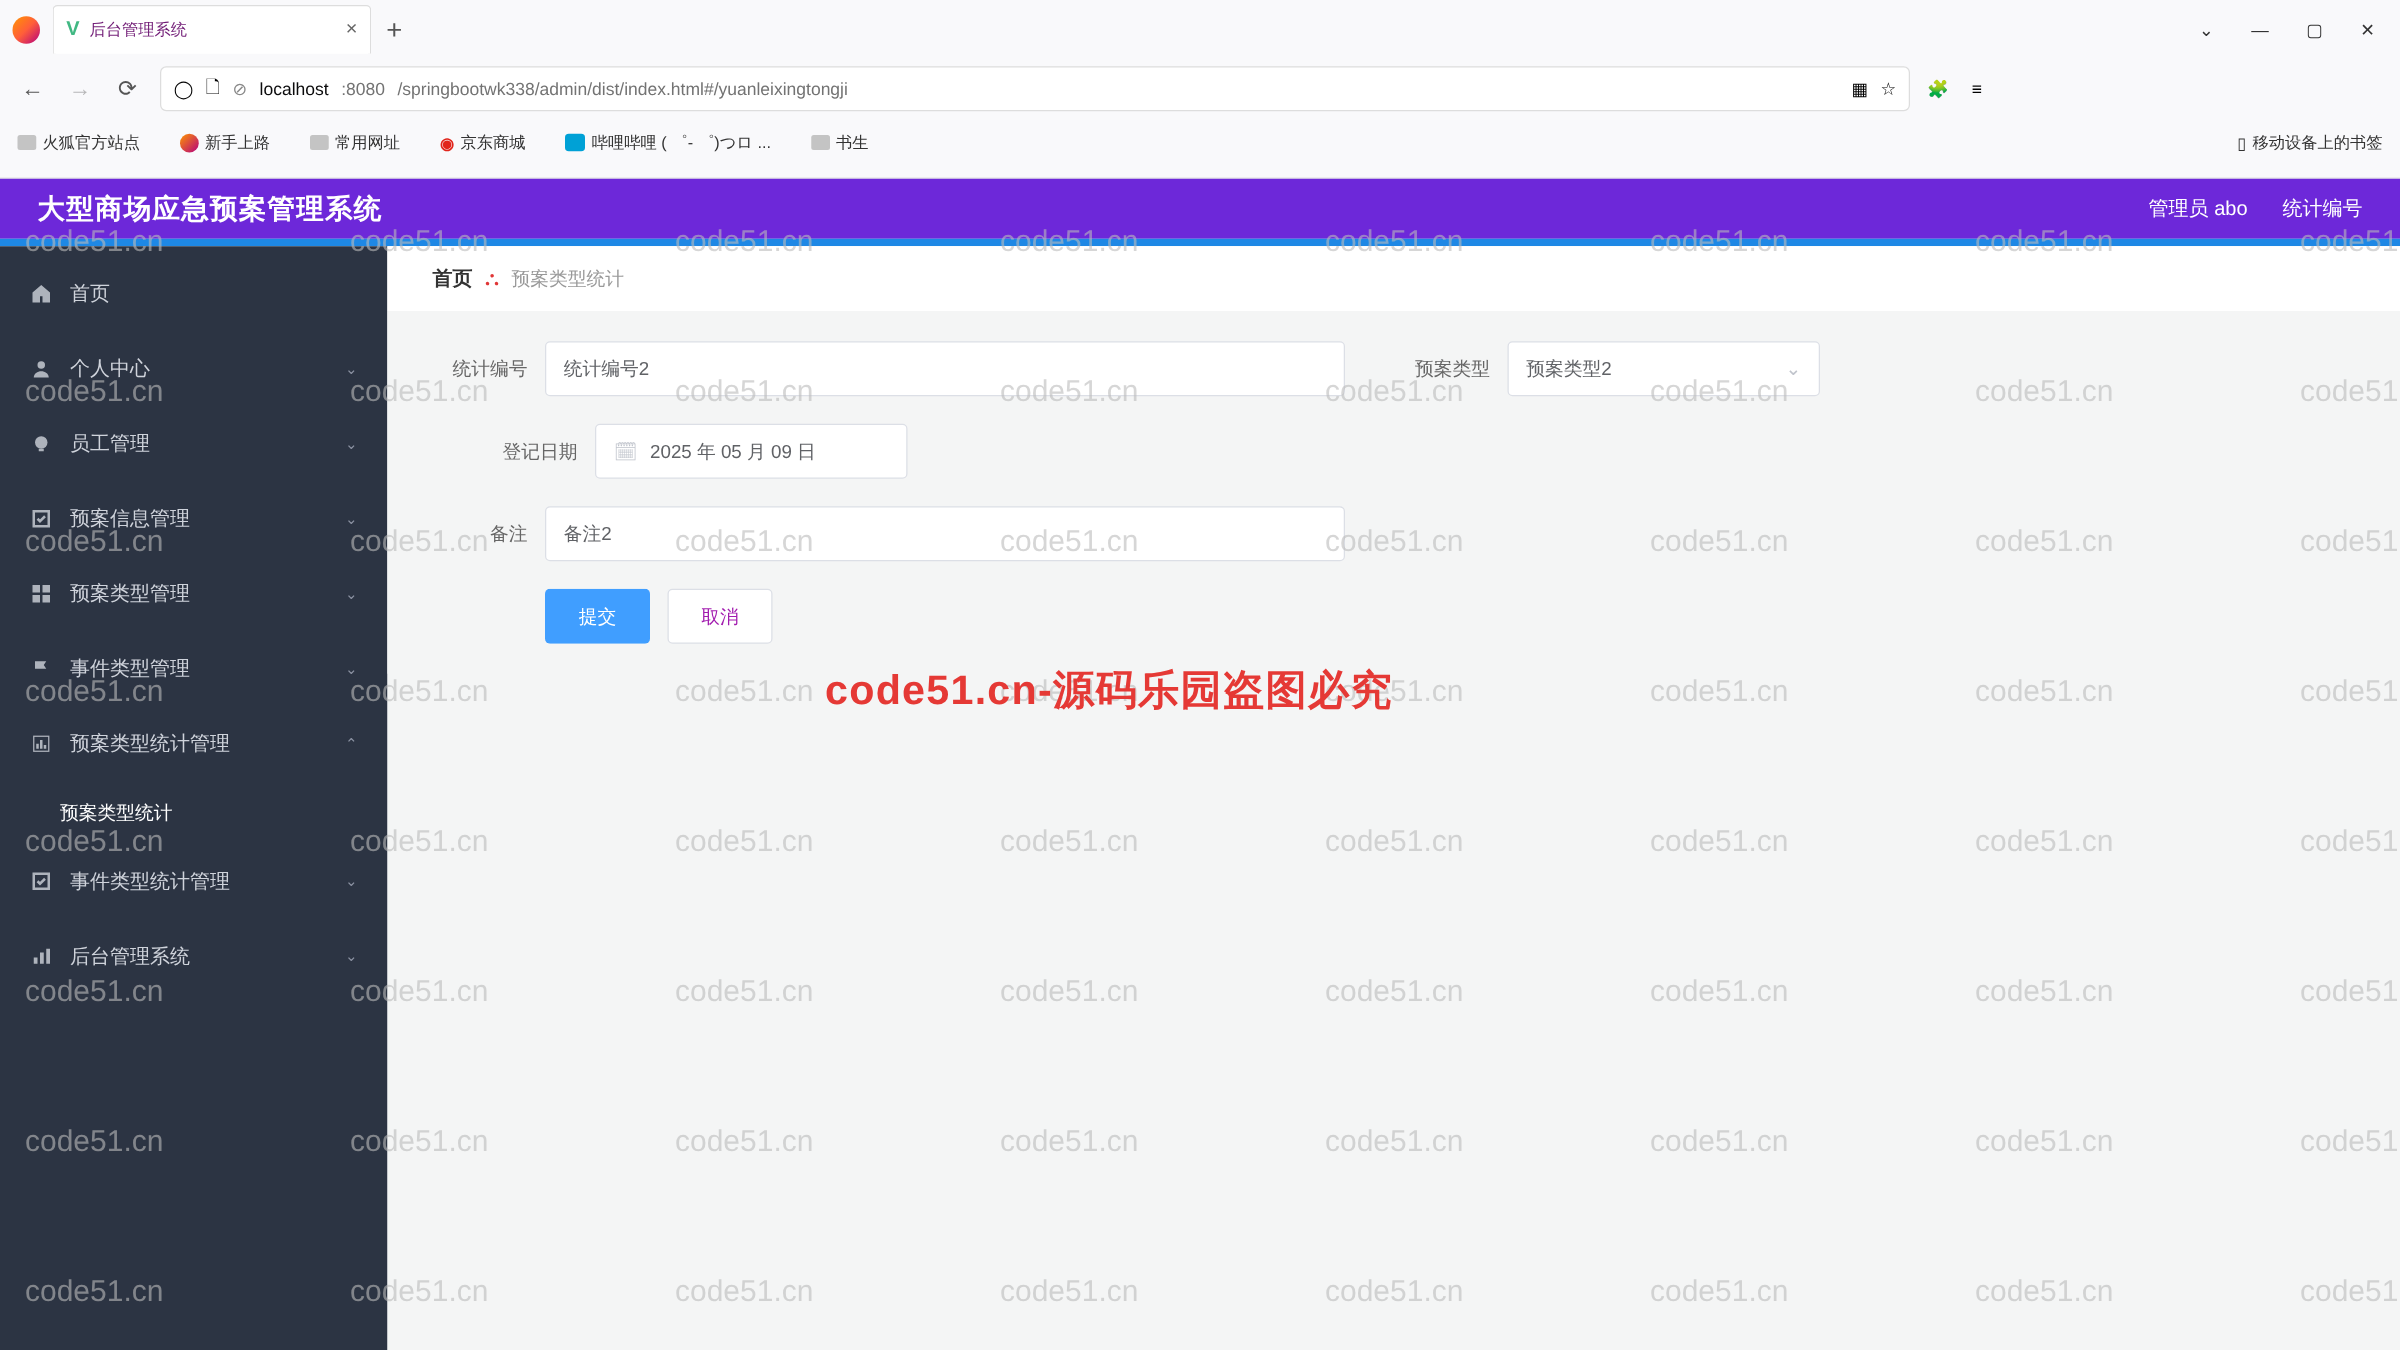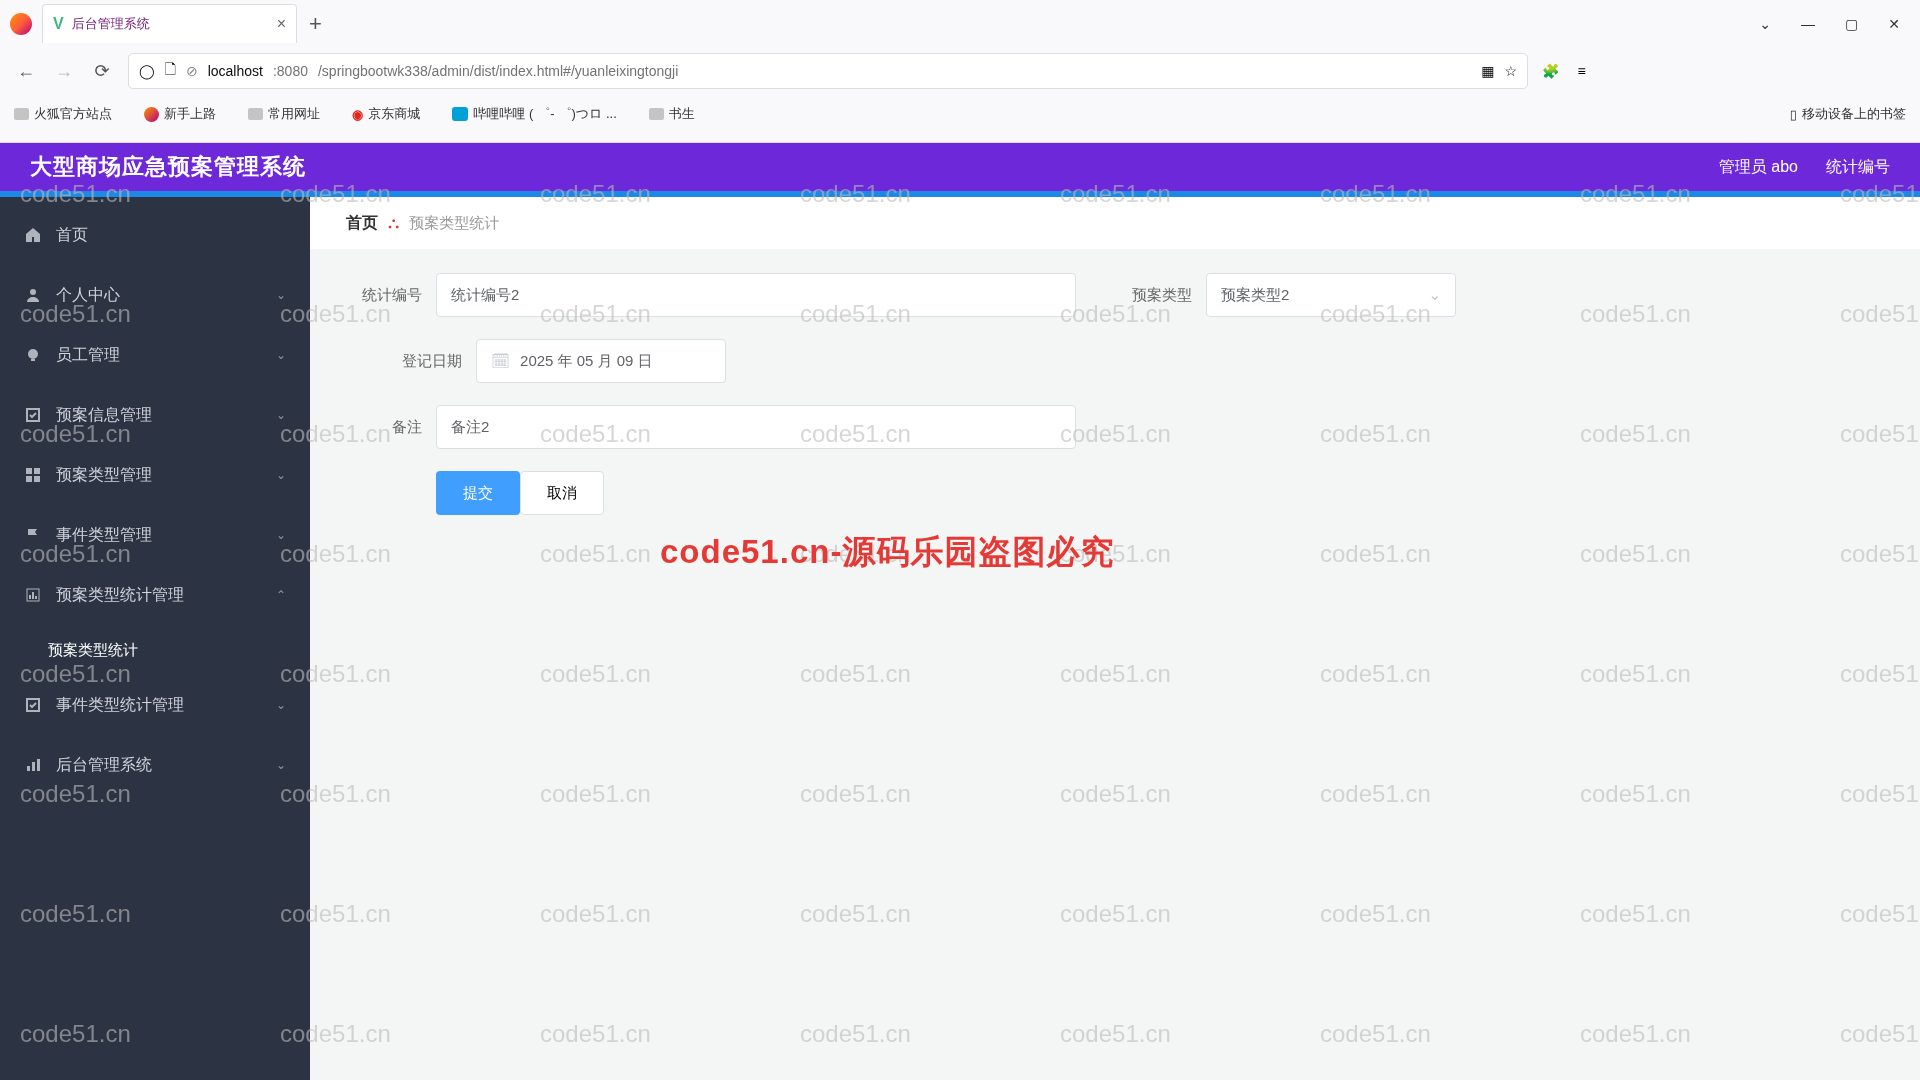--- a/index.html
+++ b/index.html
@@ -54,24 +54,24 @@
 .form-group { display: flex; align-items: center; }
 .label { width: 90px; text-align: right; color: #666; font-size: 15px; padding-right: 14px; }
 .input { height: 44px; border: 1px solid #dcdfe6; border-radius: 4px; background: #fff; padding: 0 14px; font-size: 15px; color: #606266; outline: none; }
 .input.w1 { width: 640px; }
 .select { width: 250px; height: 44px; border: 1px solid #dcdfe6; border-radius: 4px; background: #fff; padding: 0 14px; display: flex; align-items: center; justify-content: space-between; color: #606266; font-size: 15px; }
 .select .chev { color: #c0c4cc; }
 .date { width: 250px; height: 44px; border: 1px solid #dcdfe6; border-radius: 4px; background: #fff; padding: 0 14px; display: flex; align-items: center; gap: 10px; color: #606266; font-size: 15px; }
 .date .cicon { color: #c0c4cc; }
 .gap2 { width: 40px; }
 
-.btn-row { display: flex; gap: 0; padding-left: 90px; margin-top: 10px; }
+.btn-row { display: flex; gap: 14px; padding-left: 90px; margin-top: 10px; }
 .btn { height: 44px; padding: 0 26px; border-radius: 4px; font-size: 15px; border: 1px solid transparent; cursor: pointer; display: flex; align-items: center; }
 .btn-primary { background: #409eff; color: #fff; }
-.btn-default { background: #fff; color: #000000; border-color: #dcdfe6; }
+.btn-default { background: #fff; color: #a21caf; border-color: #dcdfe6; }
 
 
 .watermark { position: absolute; color: #bbb; font-size: 24px; pointer-events: none; z-index: 1; opacity: .6; }
 .big-wm { position: absolute; color: #e53935; font-size: 33px; font-weight: bold; top: 530px; left: 660px; z-index: 5; letter-spacing: 1px; }
 
 svg { display: block; }
 </style>
 </head>
 <body>
 

